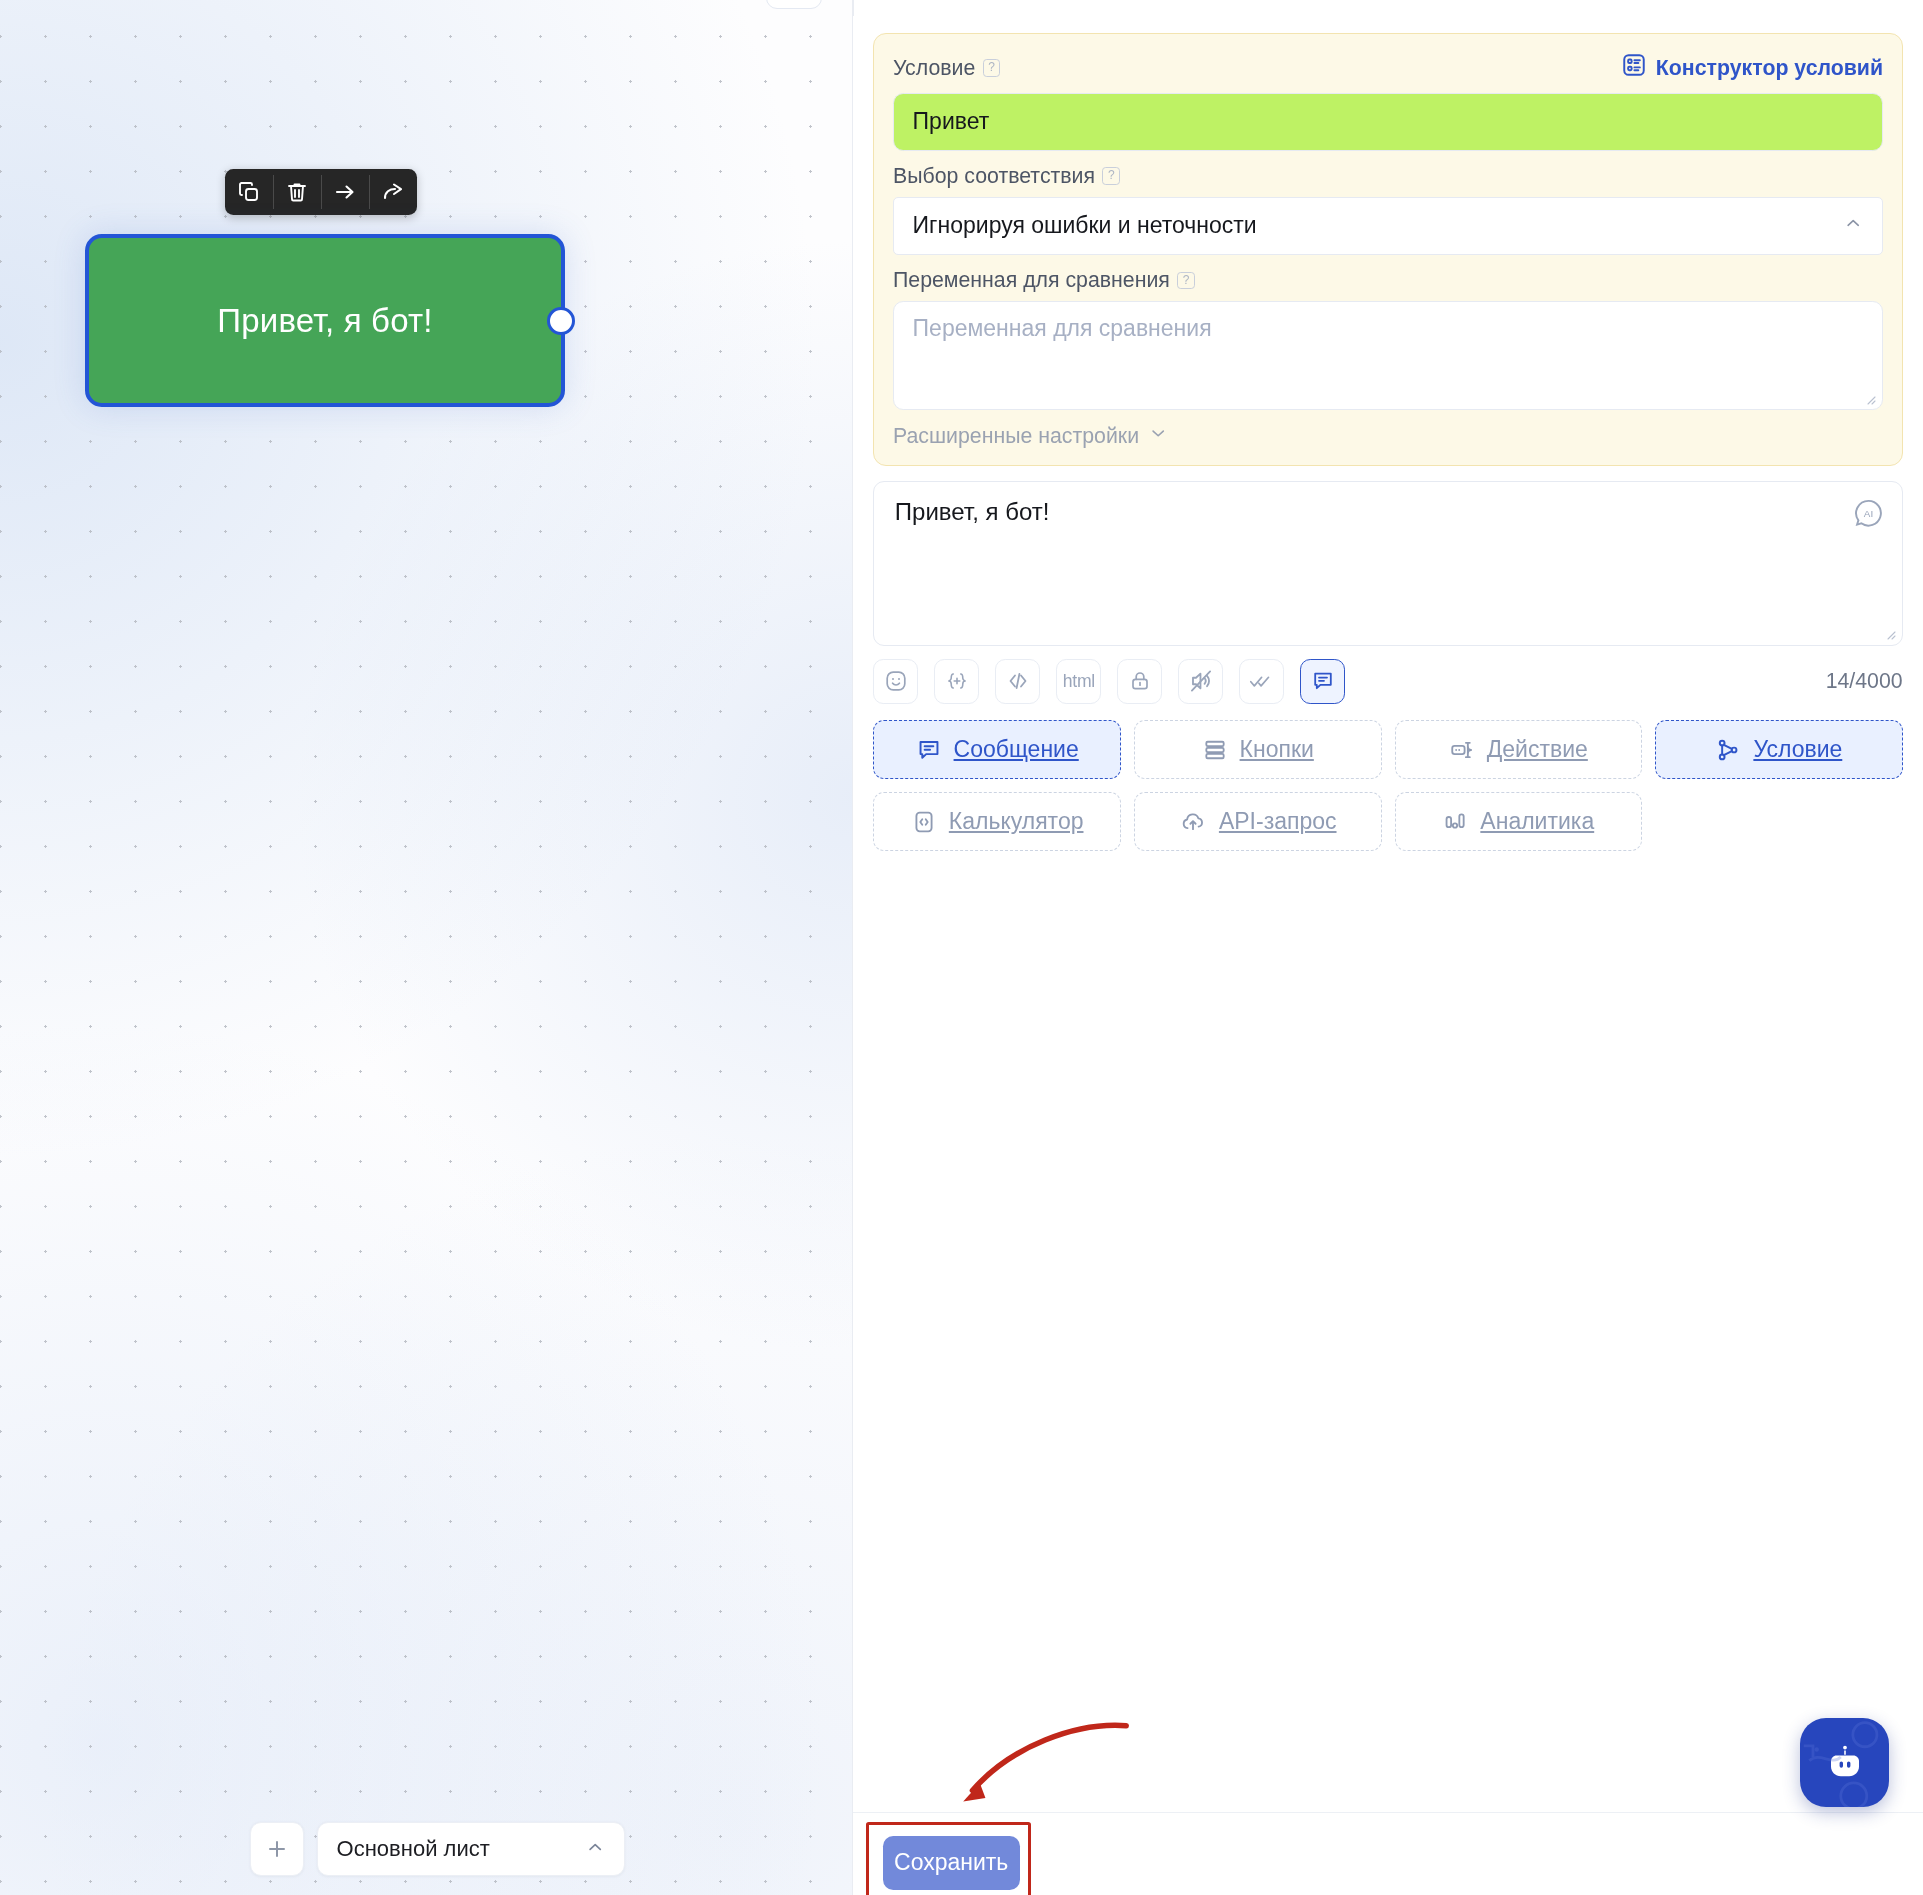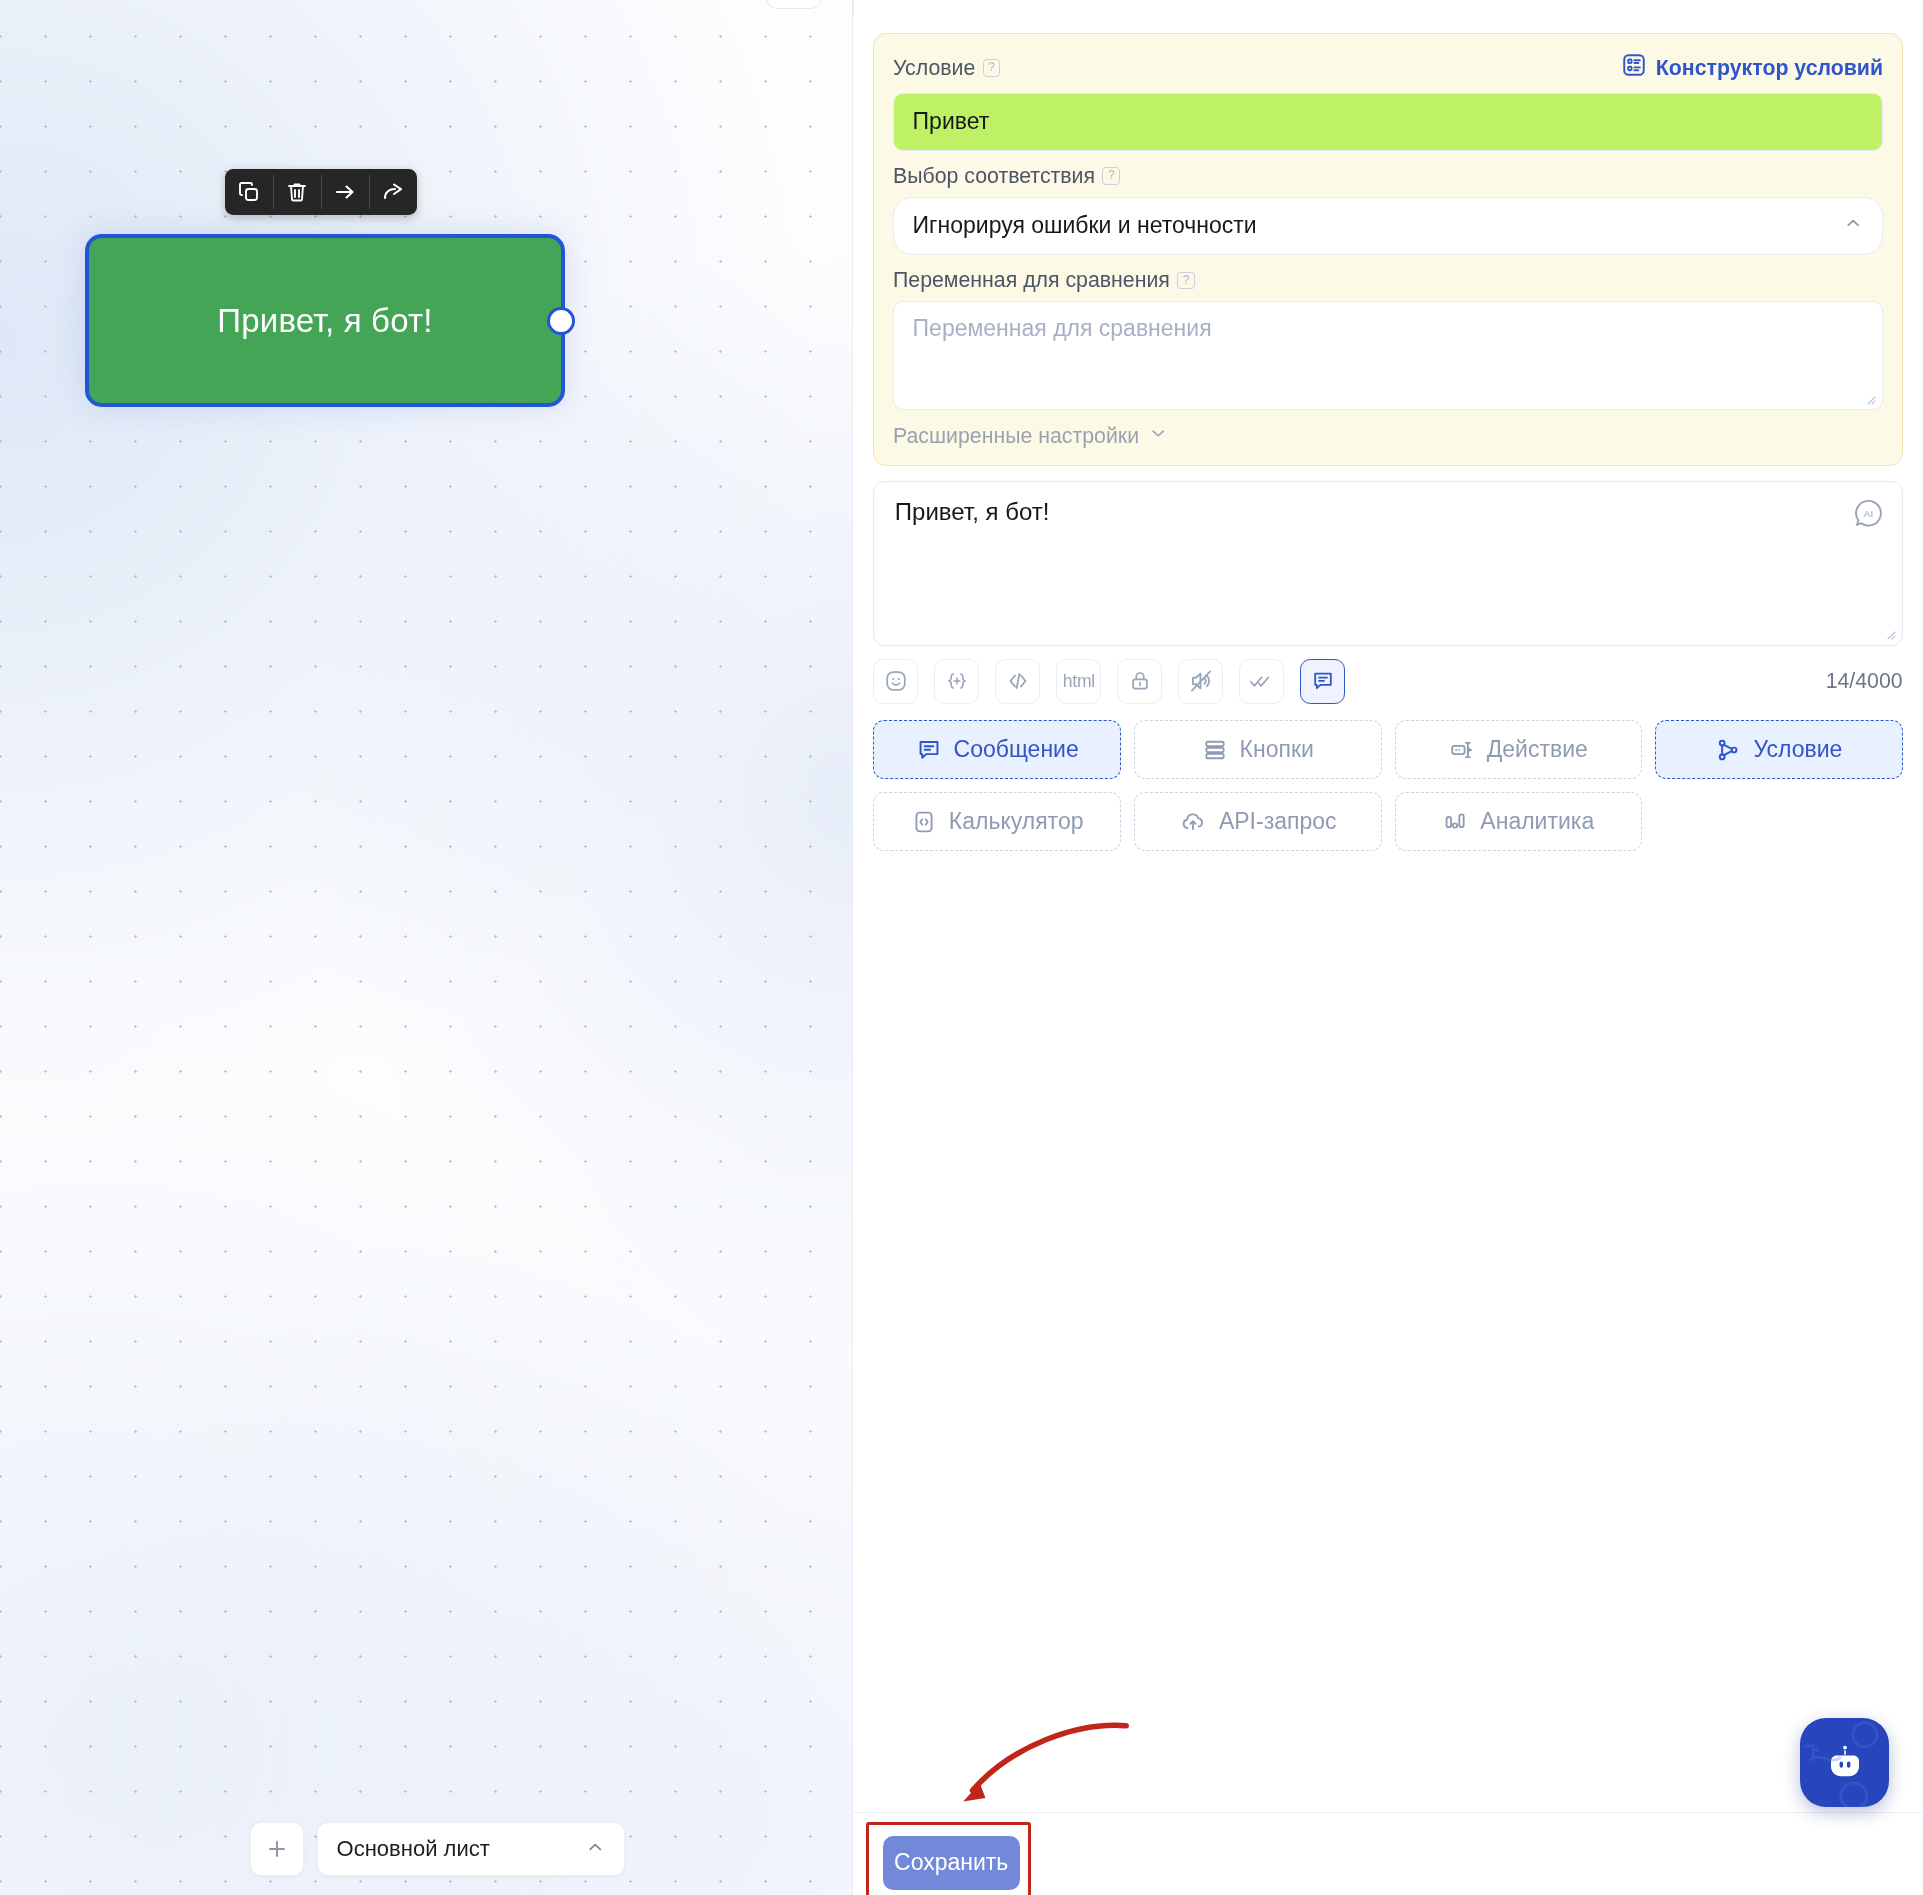--- a/index.html
+++ b/index.html
@@ -138,21 +138,21 @@
   }
   .ctl-input {
     width: 100%; height: 58px;
     background: #bef264; border: 1.4px solid #e6eaf2; border-radius: 10.2px;
     padding: 0 18.6px; font-size: 23px; color: #16181d;
     font-family: "Liberation Sans", sans-serif;
     display: flex; align-items: center;
   }
   .ctl-select {
     width: 100%; height: 58px;
-    background: #ffffff; border: 1.4px solid #e6eaf2; border-radius: 19px;
+    background: #ffffff; border: 1.4px solid #e6eaf2; border-radius: 5px;
     padding: 0 18.6px; font-size: 23px; color: #16181d;
     display: flex; align-items: center; justify-content: space-between;
     cursor: pointer;
   }
   .ctl-textarea {
     width: 100%; height: 109px;
     background: #ffffff; border: 1.4px solid #e6eaf2; border-radius: 10.2px;
     padding: 13px 18.6px; font-size: 23px; color: #a7b0c4;
     position: relative;
   }
@@ -202,21 +202,21 @@
   
   #block-grid {
     margin-top: 16.7px;
     display: grid; grid-template-columns: repeat(4, 1fr);
     gap: 13px;
   }
   .block-btn {
     height: 59px; border-radius: 11px;
     border: 1.9px dashed #ccd4e2; background: #ffffff;
     display: flex; align-items: center; justify-content: center; gap: 12px;
-    font-size: 23px; color: #8f9bb3; cursor: pointer;
+    font-size: 23px; color: #8f9bb3; cursor: pointer; text-decoration: underline;
   }
   .block-btn.selected {
     border-color: #2f55c9; background: #e9f0ff; color: #2f55c9;
   }
   .block-btn .bi { display: flex; align-items: center; }
 
   
   #panel-footer {
     height: 100px; border-top: 1.4px solid #edf0f5;
     display: flex; align-items: center; padding: 0 20.4px; gap: 18.6px;

